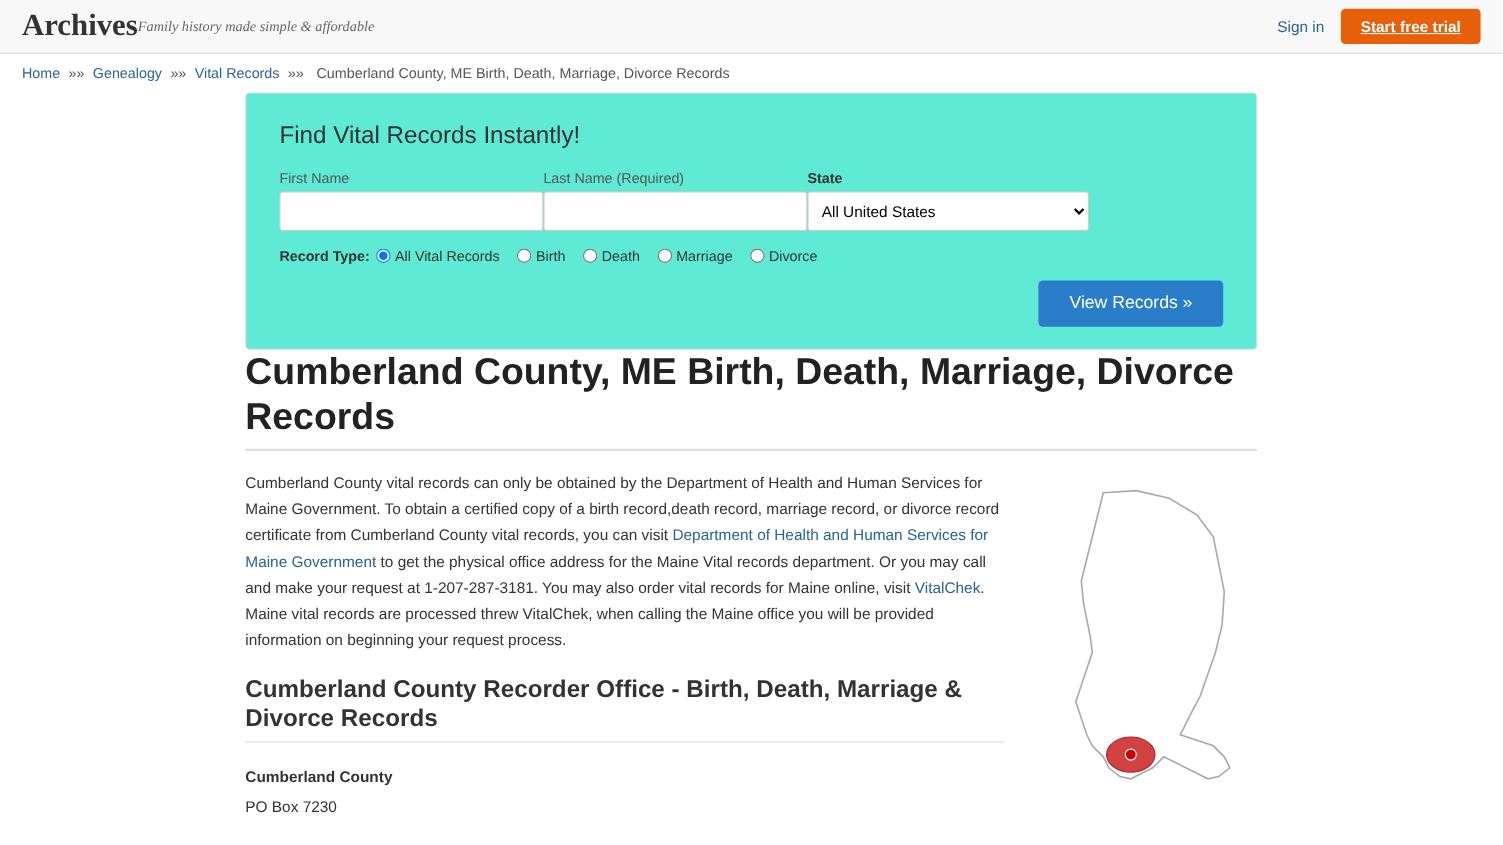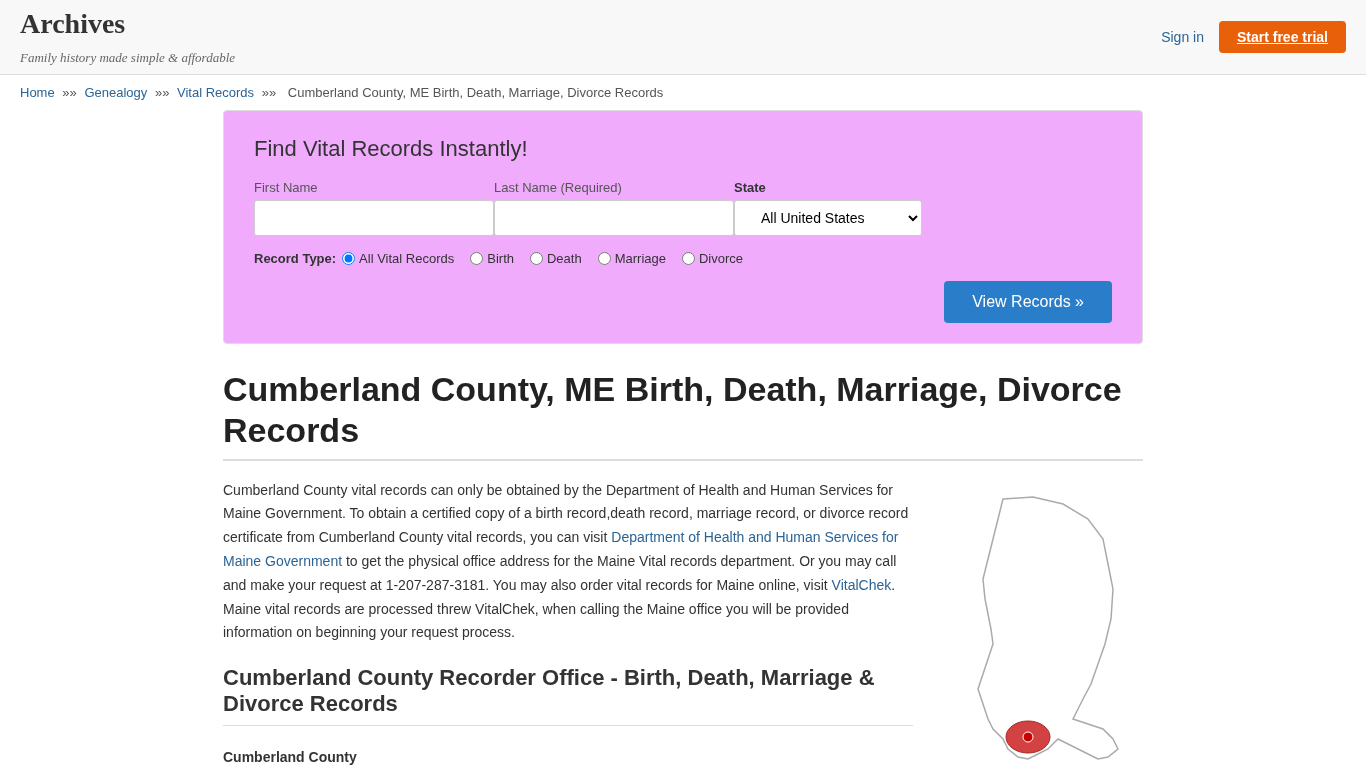--- a/index.html
+++ b/index.html
@@ -9,23 +9,21 @@
     #header {
       background: #f8f8f8;
       border-bottom: 1px solid #ddd;
       padding: 8px 20px;
       display: flex;
       align-items: center;
       justify-content: space-between;
     }
     #header-left {
       display: flex;
-      align-items: flex-start;
-      gap: 10px;
-      flex-direction: column;
+      align-items: center;
     }
     .logo-archives {
       font-size: 28px;
       font-weight: bold;
       color: #333;
       font-family: Georgia, serif;
     }
     .logo-tagline {
       font-size: 13px;
       color: #666;
@@ -72,25 +70,24 @@
 
     
     #main {
       max-width: 960px;
       margin: 0 auto;
       padding: 0 20px 30px;
     }
 
     
     #search-box {
-      background: #f0abfc;
+      background: #5eead4;
       border: 1px solid #ddd;
       border-radius: 4px;
       padding: 25px 30px 20px;
-      margin-bottom: 25px;
     }
     #search-box h2 {
       font-size: 22px;
       font-weight: normal;
       color: #333;
       margin-bottom: 18px;
     }
     .search-fields {
       display: flex;
       margin-bottom: 15px;
@@ -117,24 +114,24 @@
       padding: 0 8px;
       font-size: 14px;
       background: #fff;
     }
     .field-group.first-name input { width: 240px; }
     .field-group.last-name input { width: 240px; }
     .field-group.state select {
       height: 36px;
       border: 1px solid #ccc;
       border-radius: 3px;
-      padding: 0 22px;
+      padding: 0 8px;
       font-size: 14px;
       background: #fff;
-      width: 188px;
+      width: 256px;
       cursor: pointer;
     }
     .record-type-row {
       display: flex;
       align-items: center;
       gap: 6px;
       margin-bottom: 15px;
       font-size: 13px;
     }
     .record-type-label {

